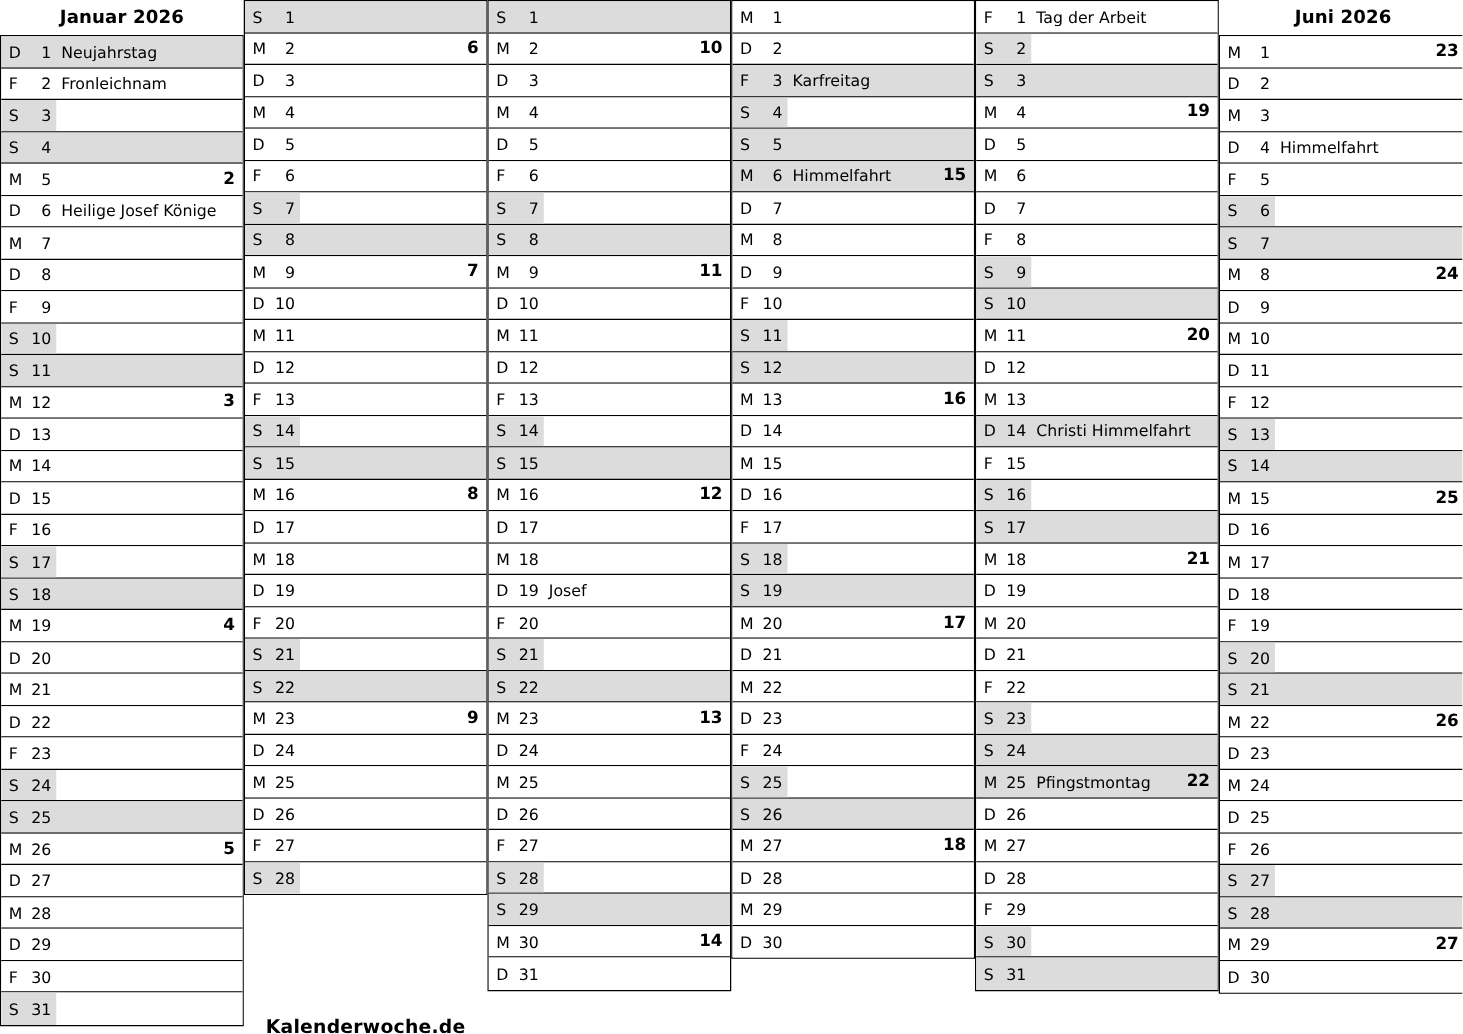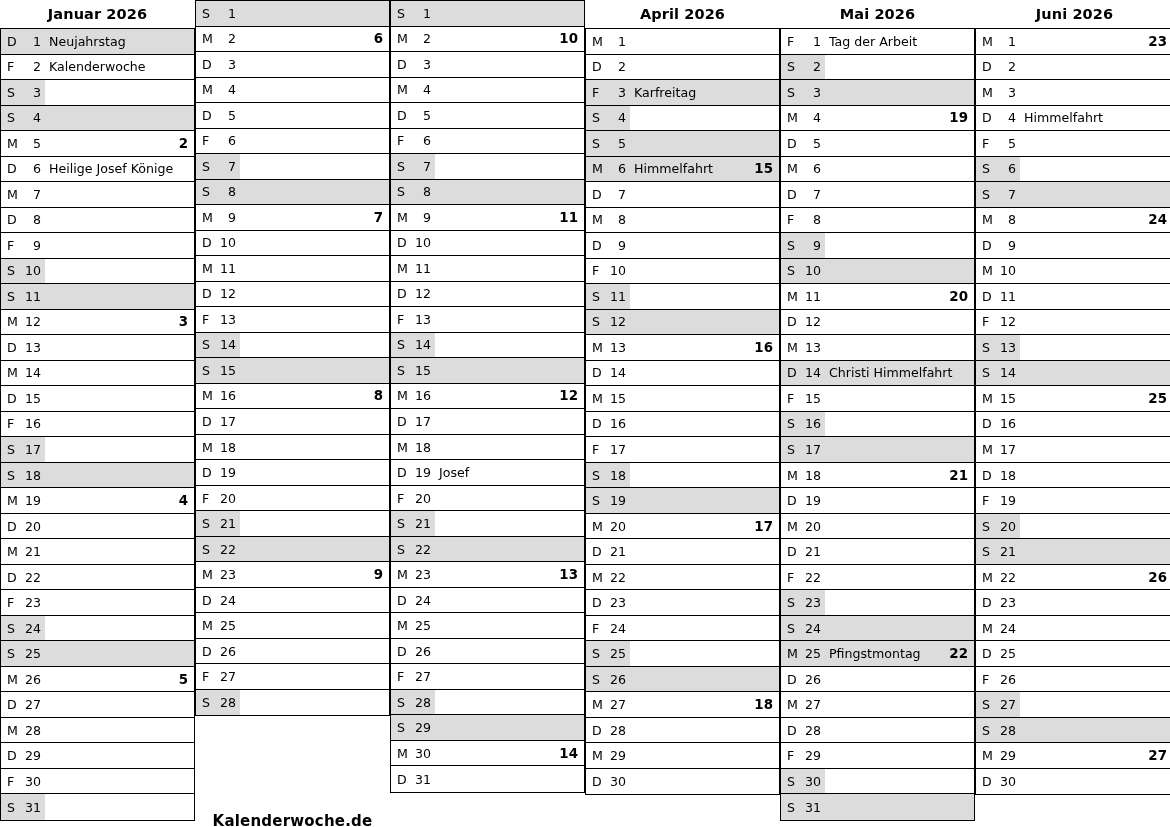--- a/index.html
+++ b/index.html
@@ -132,21 +132,21 @@
         <div class="daygrid">
           <div class="day full">
             <span class="dow">D</span>
             <span class="dnum">1</span>
             <span class="hol">Neujahrstag</span>
             <span class="wk"></span>
           </div>
           <div class="day">
             <span class="dow">F</span>
             <span class="dnum">2</span>
-            <span class="hol">Kalenderwoche</span>
+            <span class="hol">Fronleichnam</span>
             <span class="wk"></span>
           </div>
           <div class="day sat">
             <div class="shadebox"></div>
             <span class="dow">S</span>
             <span class="dnum">3</span>
             <span class="hol"></span>
             <span class="wk"></span>
           </div>
           <div class="day full">
@@ -687,21 +687,20 @@
           </div>
           <div class="day">
             <span class="dow">D</span>
             <span class="dnum">31</span>
             <span class="hol"></span>
             <span class="wk"></span>
           </div>
         </div>
       </div>
       <div class="month">
-        <div class="month-title">April 2026</div>
         <div class="daygrid">
           <div class="day">
             <span class="dow">M</span>
             <span class="dnum">1</span>
             <span class="hol"></span>
             <span class="wk"></span>
           </div>
           <div class="day">
             <span class="dow">D</span>
             <span class="dnum">2</span>
@@ -876,21 +875,20 @@
           </div>
           <div class="day">
             <span class="dow">D</span>
             <span class="dnum">30</span>
             <span class="hol"></span>
             <span class="wk"></span>
           </div>
         </div>
       </div>
       <div class="month">
-        <div class="month-title">Mai 2026</div>
         <div class="daygrid">
           <div class="day">
             <span class="dow">F</span>
             <span class="dnum">1</span>
             <span class="hol">Tag der Arbeit</span>
             <span class="wk"></span>
           </div>
           <div class="day sat">
             <div class="shadebox"></div>
             <span class="dow">S</span>

